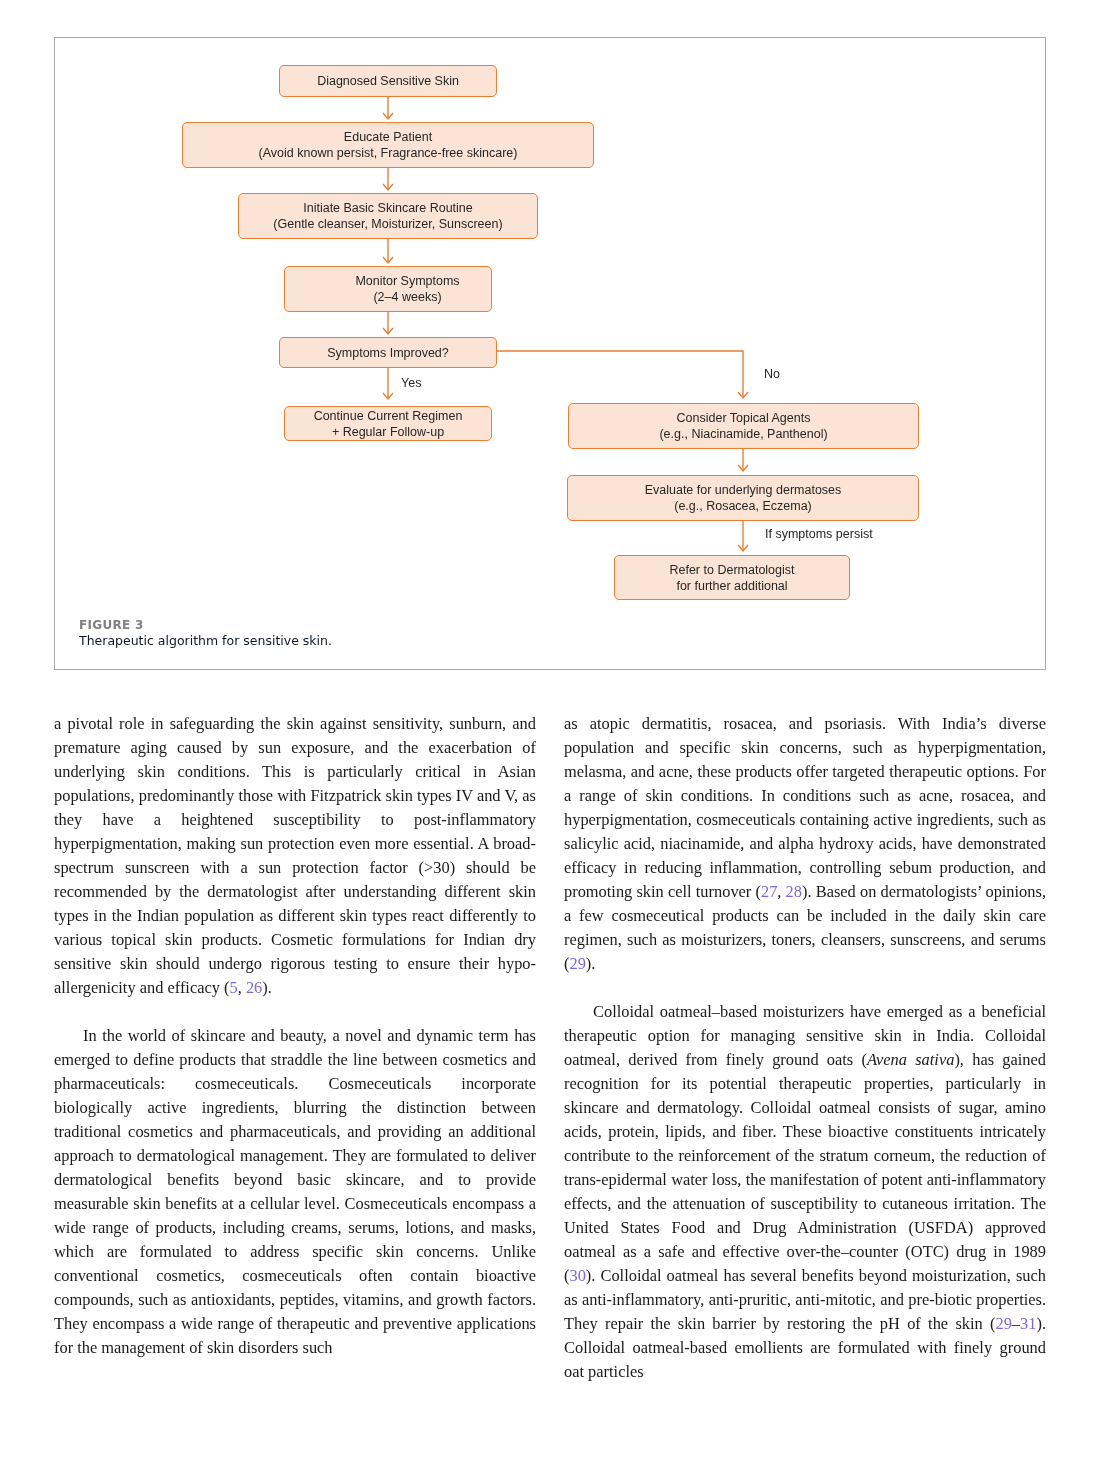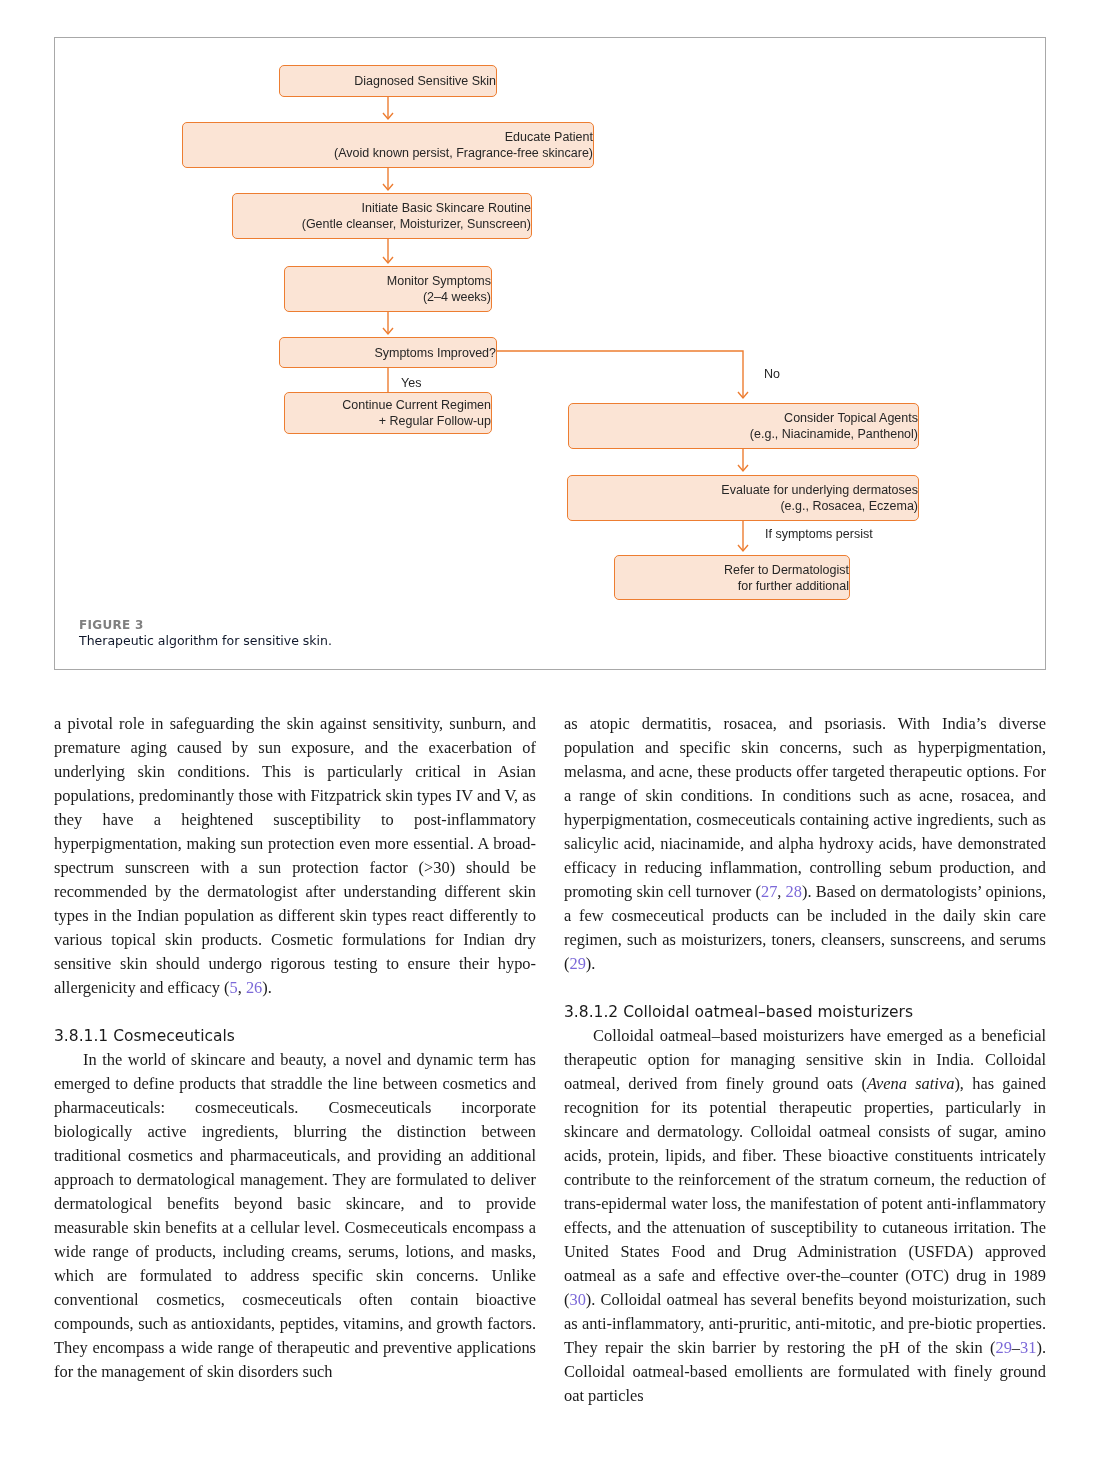--- a/index.html
+++ b/index.html
@@ -6,21 +6,21 @@
   body { width: 1100px; height: 1462px; position: relative; overflow: hidden; }
 
   .figure-frame {
     position: absolute; left: 54px; top: 37px; width: 992px; height: 633px;
     border: 1px solid #a8a8a8; box-sizing: border-box; background: #fff;
   }
   .flow { position: absolute; left: 0; top: 0; width: 1100px; height: 680px; }
   .node {
     position: absolute; box-sizing: border-box;
     background: #fbe4d5; border: 1.6px solid #ed7d31; border-radius: 5px;
-    display: flex; flex-direction: column; align-items: flex-end; justify-content: center;
+    display: flex; flex-direction: column; align-items: center; justify-content: center;
     font-family: "Liberation Sans", sans-serif; font-size: 12.5px; color: #262626;
     line-height: 16px; text-align: center;
   }
   .edge-label {
     position: absolute; font-family: "Liberation Sans", sans-serif;
     font-size: 12.5px; color: #262626;
   }
   .fig-label {
     position: absolute; left: 79px; top: 618px;
     font-family: "DejaVu Sans", sans-serif; font-size: 12px; font-weight: bold;
@@ -91,32 +91,32 @@
   </g>
 </svg>
 
 <div class="node" style="left:279px;top:65px;width:218px;height:32px;">
   <span>Diagnosed Sensitive Skin</span>
 </div>
 <div class="node" style="left:182px;top:122px;width:412px;height:46px;">
   <span>Educate Patient</span>
   <span>(Avoid known persist, Fragrance-free skincare)</span>
 </div>
-<div class="node" style="left:232px;top:193px;width:300px;height:46px;">
+<div class="node" style="left:238px;top:193px;width:300px;height:46px;">
   <span>Initiate Basic Skincare Routine</span>
   <span>(Gentle cleanser, Moisturizer, Sunscreen)</span>
 </div>
 <div class="node" style="left:284px;top:266px;width:208px;height:46px;padding-left:39px;">
   <span>Monitor Symptoms</span>
   <span>(2–4 weeks)</span>
 </div>
 <div class="node" style="left:279px;top:337px;width:218px;height:31px;">
   <span>Symptoms Improved?</span>
 </div>
-<div class="node" style="left:284px;top:392px;width:208px;height:42px;">
+<div class="node" style="left:284px;top:406px;width:208px;height:35px;">
   <span>Continue Current Regimen</span>
   <span>+ Regular Follow-up</span>
 </div>
 <div class="node" style="left:568px;top:403px;width:351px;height:46px;">
   <span>Consider Topical Agents</span>
   <span>(e.g., Niacinamide, Panthenol)</span>
 </div>
 <div class="node" style="left:567px;top:475px;width:352px;height:46px;">
   <span>Evaluate for underlying dermatoses</span>
   <span>(e.g., Rosacea, Eczema)</span>
@@ -129,22 +129,20 @@
 <span class="edge-label" style="left:401px;top:376px;">Yes</span>
 <span class="edge-label" style="left:764px;top:367px;">No</span>
 <span class="edge-label" style="left:765px;top:527px;">If symptoms persist</span>
 
 <div class="fig-label">FIGURE 3</div>
 <div class="fig-caption">Therapeutic algorithm for sensitive skin.</div>
 
 <div class="col left">
   <p><span>a pivotal role in safeguarding the skin against sensitivity, sunburn, and premature aging caused by sun exposure, and the exacerbation of underlying skin conditions. This is particularly critical in Asian populations, predominantly those with Fitzpatrick skin types IV and V, as they have a heightened susceptibility to post-inflammatory hyperpigmentation, making sun protection even more essential. A broad-spectrum sunscreen with a sun protection factor (&gt;30) should be recommended by the dermatologist after understanding different skin types in the Indian population as different skin types react differently to various topical skin products. Cosmetic formulations for Indian dry sensitive skin should undergo rigorous testing to ensure their hypo-allergenicity and efficacy (</span><a class="ref">5</a><span>, </span><a class="ref">26</a><span>).</span></p>
   <div class="gap"></div>
-  <h3>3.8.1.1 Cosmeceuticals</h3>
   <p class="indent">In the world of skincare and beauty, a novel and dynamic term has emerged to define products that straddle the line between cosmetics and pharmaceuticals: cosmeceuticals. Cosmeceuticals incorporate biologically active ingredients, blurring the distinction between traditional cosmetics and pharmaceuticals, and providing an additional approach to dermatological management. They are formulated to deliver dermatological benefits beyond basic skincare, and to provide measurable skin benefits at a cellular level. Cosmeceuticals encompass a wide range of products, including creams, serums, lotions, and masks, which are formulated to address specific skin concerns. Unlike conventional cosmetics, cosmeceuticals often contain bioactive compounds, such as antioxidants, peptides, vitamins, and growth factors. They encompass a wide range of therapeutic and preventive applications for the management of skin disorders such</p>
 </div>
 
 <div class="col right">
   <p><span>as atopic dermatitis, rosacea, and psoriasis. With India’s diverse population and specific skin concerns, such as hyperpigmentation, melasma, and acne, these products offer targeted therapeutic options. For a range of skin conditions. In conditions such as acne, rosacea, and hyperpigmentation, cosmeceuticals containing active ingredients, such as salicylic acid, niacinamide, and alpha hydroxy acids, have demonstrated efficacy in reducing inflammation, controlling sebum production, and promoting skin cell turnover (</span><a class="ref">27</a><span>, </span><a class="ref">28</a><span>). Based on dermatologists’ opinions, a few cosmeceutical products can be included in the daily skin care regimen, such as moisturizers, toners, cleansers, sunscreens, and serums (</span><a class="ref">29</a><span>).</span></p>
   <div class="gap"></div>
-  <h3>3.8.1.2 Colloidal oatmeal–based moisturizers</h3>
   <p class="indent"><span>Colloidal oatmeal–based moisturizers have emerged as a beneficial therapeutic option for managing sensitive skin in India. Colloidal oatmeal, derived from finely ground oats (</span><em>Avena sativa</em><span>), has gained recognition for its potential therapeutic properties, particularly in skincare and dermatology. Colloidal oatmeal consists of sugar, amino acids, protein, lipids, and fiber. These bioactive constituents intricately contribute to the reinforcement of the stratum corneum, the reduction of trans-epidermal water loss, the manifestation of potent anti-inflammatory effects, and the attenuation of susceptibility to cutaneous irritation. The United States Food and Drug Administration (USFDA) approved oatmeal as a safe and effective over-the–counter (OTC) drug in 1989 (</span><a class="ref">30</a><span>). Colloidal oatmeal has several benefits beyond moisturization, such as anti-inflammatory, anti-pruritic, anti-mitotic, and pre-biotic properties. They repair the skin barrier by restoring the pH of the skin (</span><a class="ref">29</a><span>–</span><a class="ref">31</a><span>). Colloidal oatmeal-based emollients are formulated with finely ground oat particles</span></p>
 </div>
 
 </body></html>

